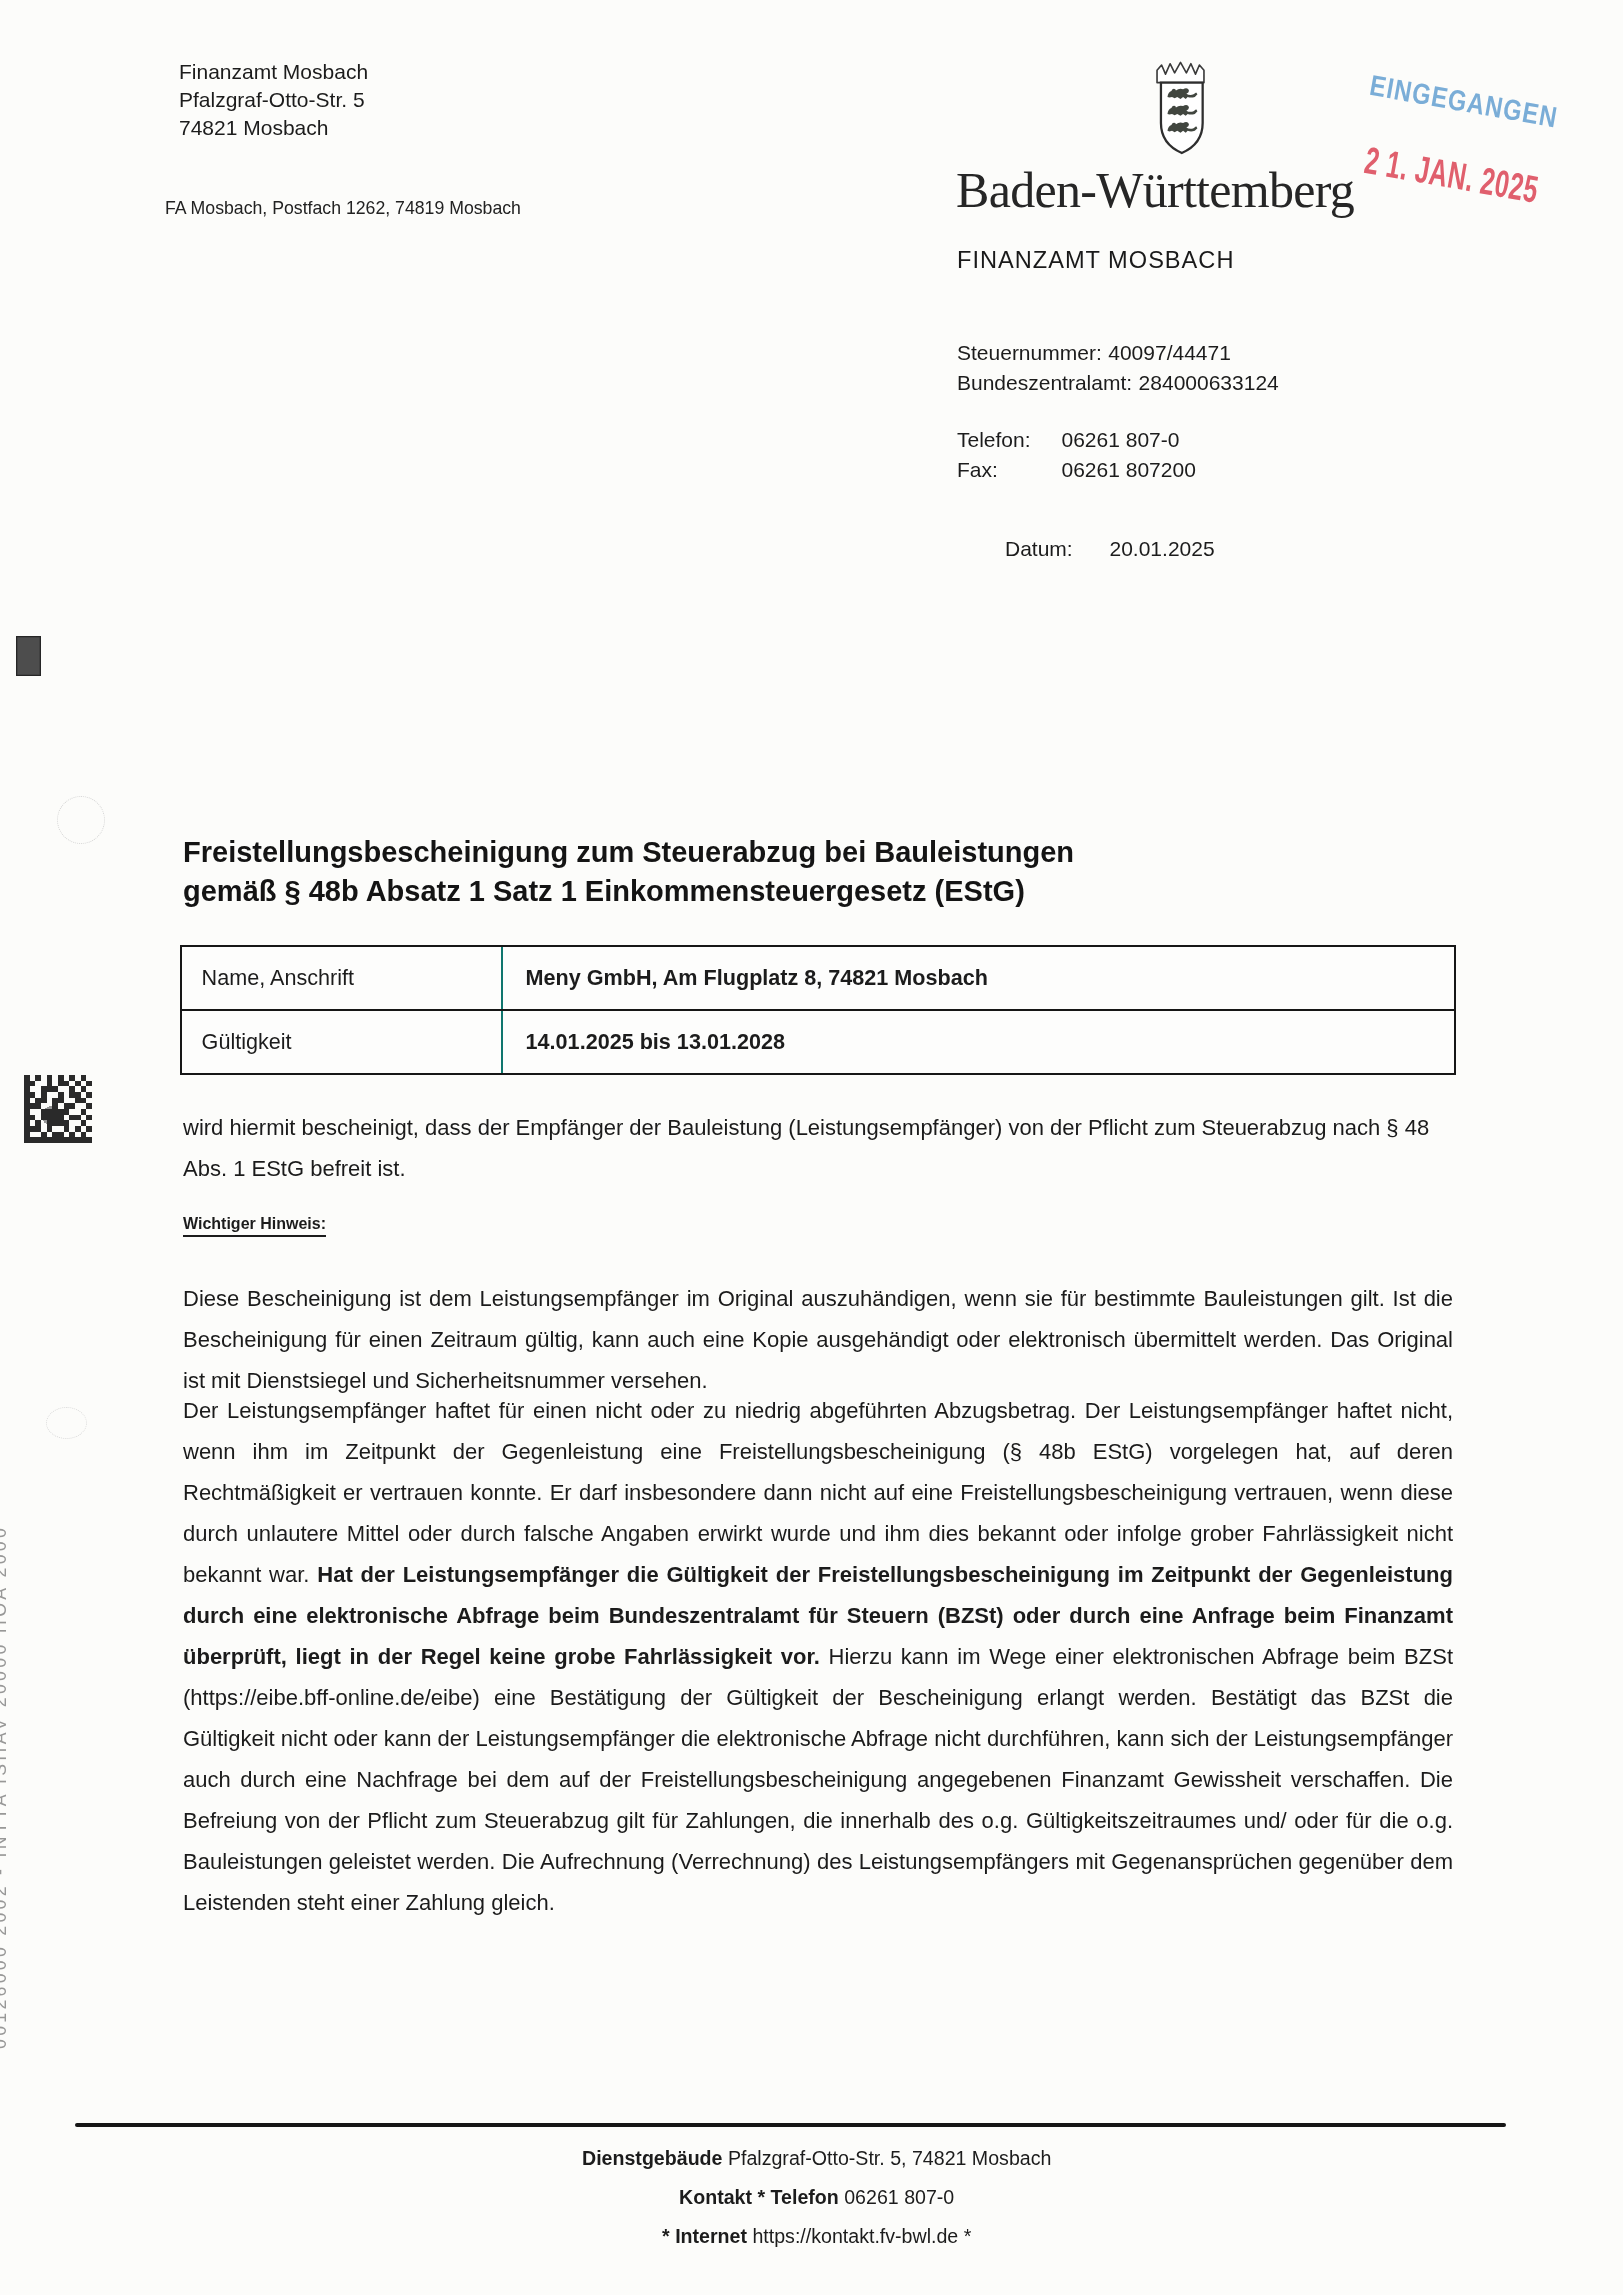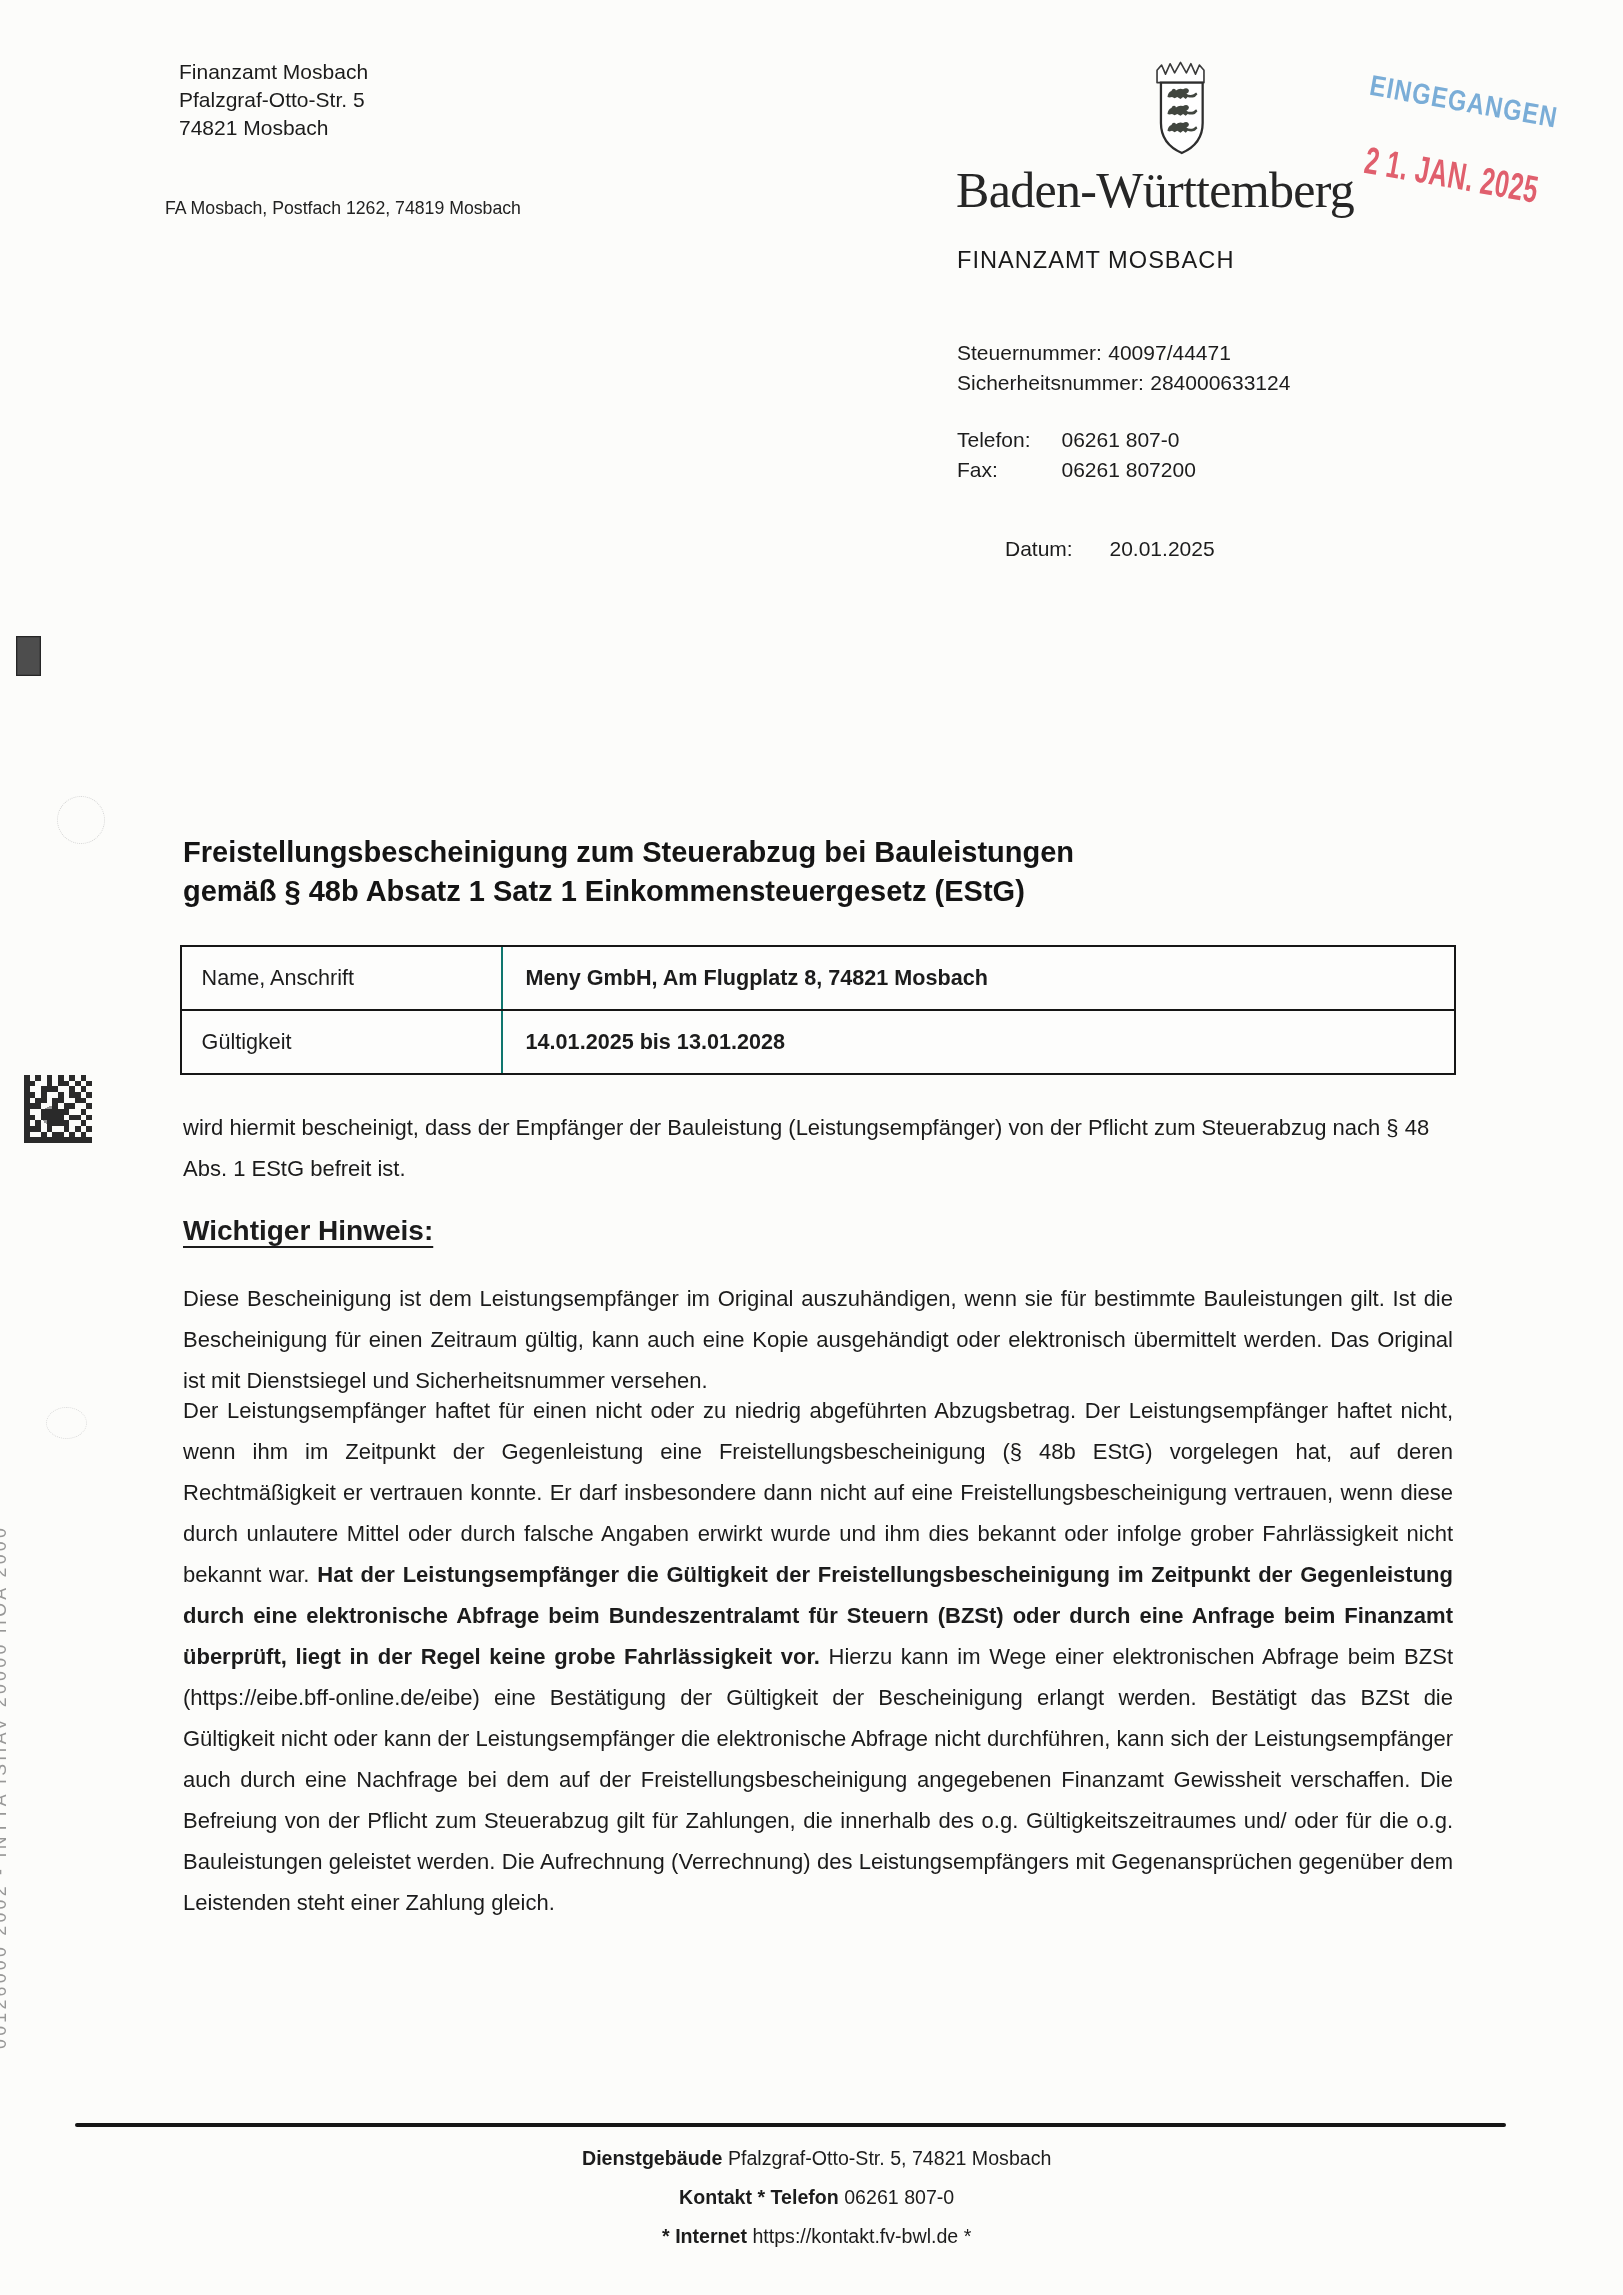--- a/index.html
+++ b/index.html
@@ -43,21 +43,21 @@
   
   .doc-title{left:183px;top:833px;font-size:29px;font-weight:700;line-height:39px;color:#141414;}
   .cert-table{left:180px;top:945px;width:1272px;border:2.6px solid #161616;background:#fdfdfc;}
   .cert-row{display:flex;height:62px;align-items:center;}
   .cert-row + .cert-row{border-top:2.6px solid #161616;}
   .cert-label{width:299px;padding-left:19.6px;font-size:21.6px;flex:none;}
   .cert-value{border-left:2px solid #0f766e;height:100%;display:flex;align-items:center;
     padding-left:23px;font-size:21.6px;font-weight:700;flex:1;}
   .body-text{width:1270px;font-size:22px;line-height:41px;color:#1b1b1b;hyphens:none;}
   .certify{left:183px;top:1107px;}
-  .notice{left:183px;top:1215px;font-size:28px;font-weight:700;
+  .notice{left:183px;top:1215px;font-size:16px;font-weight:700;
     text-decoration:underline;text-decoration-thickness:2px;text-underline-offset:5.9px;}
   .para-justify{text-align:justify;}
   .para1{left:183px;top:1278px;}
   .para2{left:183px;top:1390px;line-height:41px;}
   
   .rule{left:75px;top:2123px;width:1431px;height:3.9px;background:#151515;border-radius:2px;}
   .footer{left:0;top:2139px;width:1623px;text-align:center;font-size:19.6px;line-height:39px;
     transform:translateX(5.2px);}
   .footer b{font-weight:700;}
   .footer .pre{white-space:pre;}
@@ -90,21 +90,21 @@
   <div class="abs office-name">FINANZAMT MOSBACH</div>
 
   <div class="abs stamp stamp-received" style="color:#64a0d2;">EINGEGANGEN</div>
   <div class="abs stamp stamp-date" style="color:#dd4f5e;">2 1. JAN. 2025</div>
 
   <div class="abs meta">
     <div class="meta-row inline">
       <span class="lbl">Steuernummer:</span><span class="val">40097/44471</span>
     </div>
     <div class="meta-row inline">
-      <span class="lbl">Sicherheitsnummer:</span><span class="val">284000633124</span>
+      <span class="lbl">Bundeszentralamt:</span><span class="val">284000633124</span>
     </div>
     <div class="meta-row gap-s">
       <span class="lbl">Telefon:</span><span class="val">06261 807-0</span>
     </div>
     <div class="meta-row">
       <span class="lbl">Fax:</span><span class="val">06261 807200</span>
     </div>
     <div class="meta-row gap-l">
       <span class="lbl">Datum:</span><span class="val">20.01.2025</span>
     </div>

